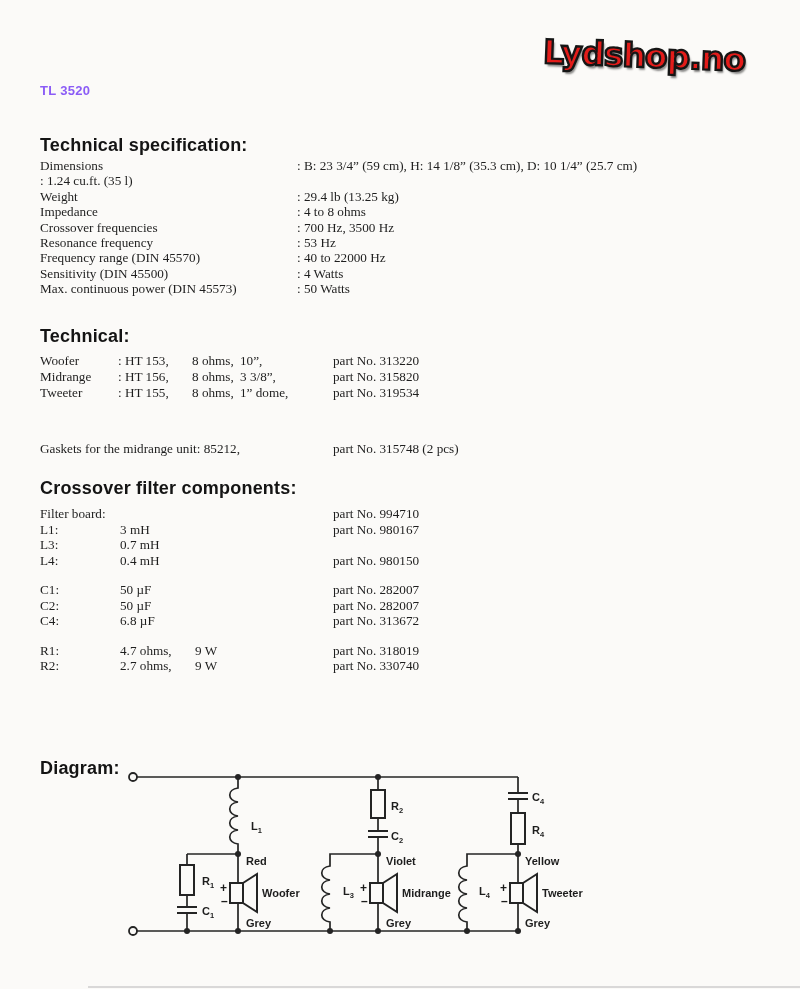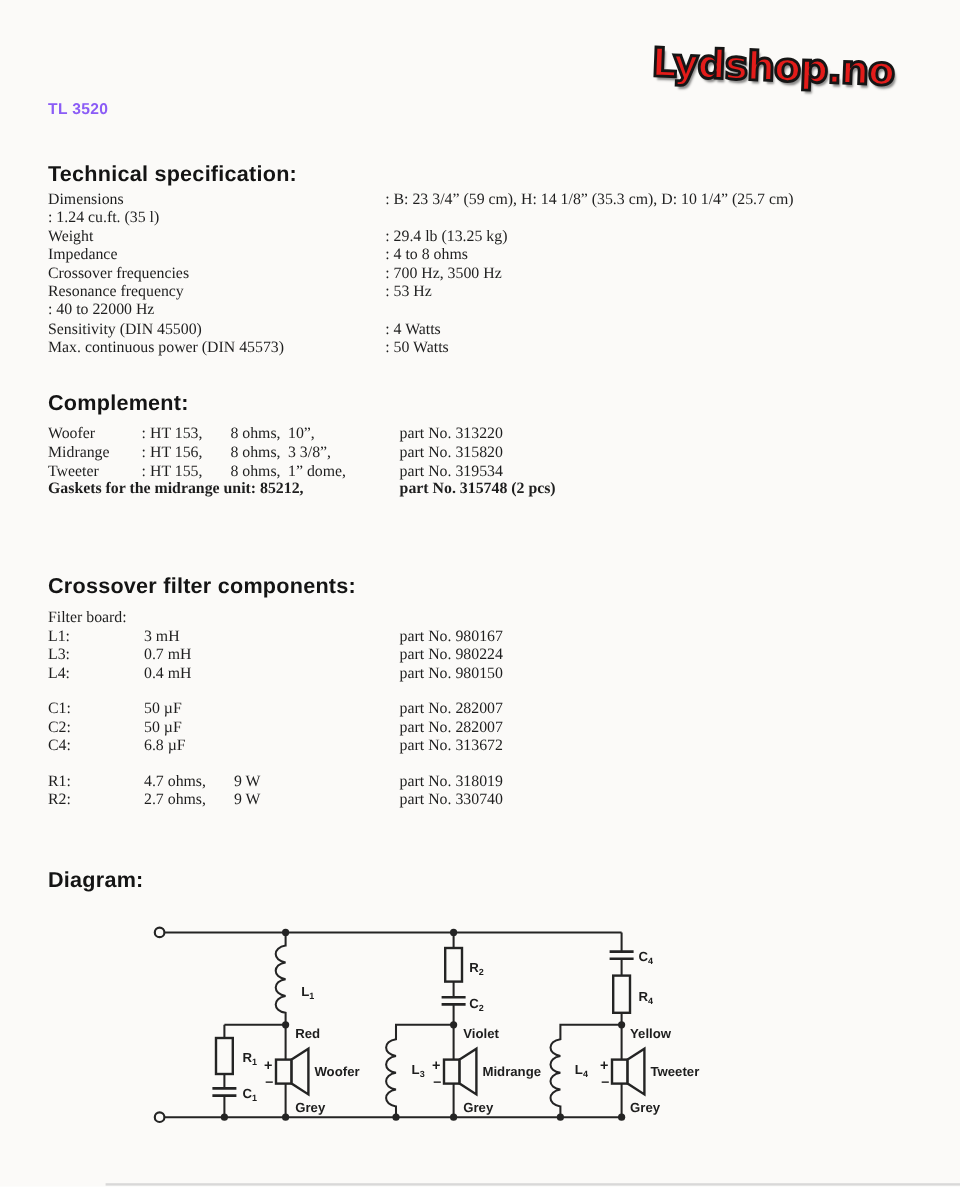--- a/index.html
+++ b/index.html
@@ -24,32 +24,32 @@
   .doc-title{
     position:absolute;left:40px;top:83px;
     font-family:"Liberation Sans", sans-serif;font-weight:bold;
     font-size:13px;color:#8b5cf6;letter-spacing:0.3px;
   }
   .sec-heading{
     position:absolute;left:40px;
     font-family:"Liberation Sans", sans-serif;font-weight:bold;
     font-size:18px;color:#141414;letter-spacing:0.2px;
   }
-  #h-tech{top:135px;} #h-comp{top:326px;} #h-xover{top:478px;} #h-diagram{top:723px;}
+  #h-tech{top:135px;} #h-comp{top:326px;} #h-xover{top:478px;} #h-diagram{top:758px;}
 
   .pre{white-space:pre;}
 
   
   .spec-table{position:absolute;left:40px;top:158px;width:745px;font-size:13.2px;}
-  .spec-row{display:grid;grid-template-columns:257px auto;height:15.4px;line-height:15.4px;gap:24px;}
+  .spec-row{display:grid;grid-template-columns:257px auto;height:15.4px;line-height:15.4px;}
 
   
   .comp-table{position:absolute;left:40px;top:353px;width:745px;font-size:13.2px;}
   .comp-row{display:grid;grid-template-columns:78px 74px 48px 93px auto;height:16px;line-height:16px;}
-  .gasket-table{position:absolute;left:40px;top:399px;width:745px;font-size:13.2px;font-weight:bold;}
+  .gasket-table{position:absolute;left:40px;top:441px;width:745px;font-size:13.2px;}
   .gasket-row{display:grid;grid-template-columns:293px auto;height:15.5px;line-height:15.5px;}
 
   
   .x-table{position:absolute;left:40px;top:506px;width:745px;font-size:13.2px;}
   .x-group{margin-bottom:14px;}
   .x-row{display:grid;grid-template-columns:80px 75px 138px auto;height:15.5px;line-height:15.5px;}
   .cell{overflow:visible;white-space:nowrap;}
 
   
   .diagram-svg{position:absolute;left:0;top:750px;}
@@ -91,33 +91,34 @@
       </div>
     <div class="spec-row">
         <span class="cell">Crossover frequencies</span>
         <span class="cell pre">: 700 Hz, 3500 Hz</span>
       </div>
     <div class="spec-row">
         <span class="cell">Resonance frequency</span>
         <span class="cell pre">:  53 Hz</span>
       </div>
     <div class="spec-row">
+        <span class="cell">Frequency range (DIN 45570)</span>
         <span class="cell pre">: 40 to 22000 Hz</span>
       </div>
     <div class="spec-row">
         <span class="cell">Sensitivity (DIN 45500)</span>
         <span class="cell pre">: 4 Watts</span>
       </div>
     <div class="spec-row">
         <span class="cell">Max. continuous power (DIN 45573)</span>
         <span class="cell pre">: 50 Watts</span>
       </div>
   </div>
 
-  <div class="sec-heading" id="h-comp">Complement:</div>
+  <div class="sec-heading" id="h-comp">Technical:</div>
 
   <div class="comp-table">
     <div class="comp-row">
         <span class="cell">Woofer</span>
         <span class="cell">: HT 153,</span>
         <span class="cell">8 ohms,</span>
         <span class="cell">10”,</span>
         <span class="cell">part No. 313220</span>
       </div>
     <div class="comp-row">
@@ -144,32 +145,32 @@
   </div>
 
   <div class="sec-heading" id="h-xover">Crossover filter components:</div>
 
   <div class="x-table">
     <div class="x-group">
       <div class="x-row">
           <span class="cell">Filter board:</span>
           <span class="cell pre"></span>
           <span class="cell"></span>
+          <span class="cell pre">part No. 994710</span>
         </div>
       <div class="x-row">
           <span class="cell">L1:</span>
           <span class="cell pre">3    mH</span>
           <span class="cell"></span>
           <span class="cell pre">part No. 980167</span>
         </div>
       <div class="x-row">
           <span class="cell">L3:</span>
           <span class="cell pre">0.7 mH</span>
           <span class="cell"></span>
-          <span class="cell pre">part No. 980224</span>
         </div>
       <div class="x-row">
           <span class="cell">L4:</span>
           <span class="cell pre">0.4 mH</span>
           <span class="cell"></span>
           <span class="cell pre">part No. 980150</span>
         </div>
     </div>
     <div class="x-group">
       <div class="x-row">

